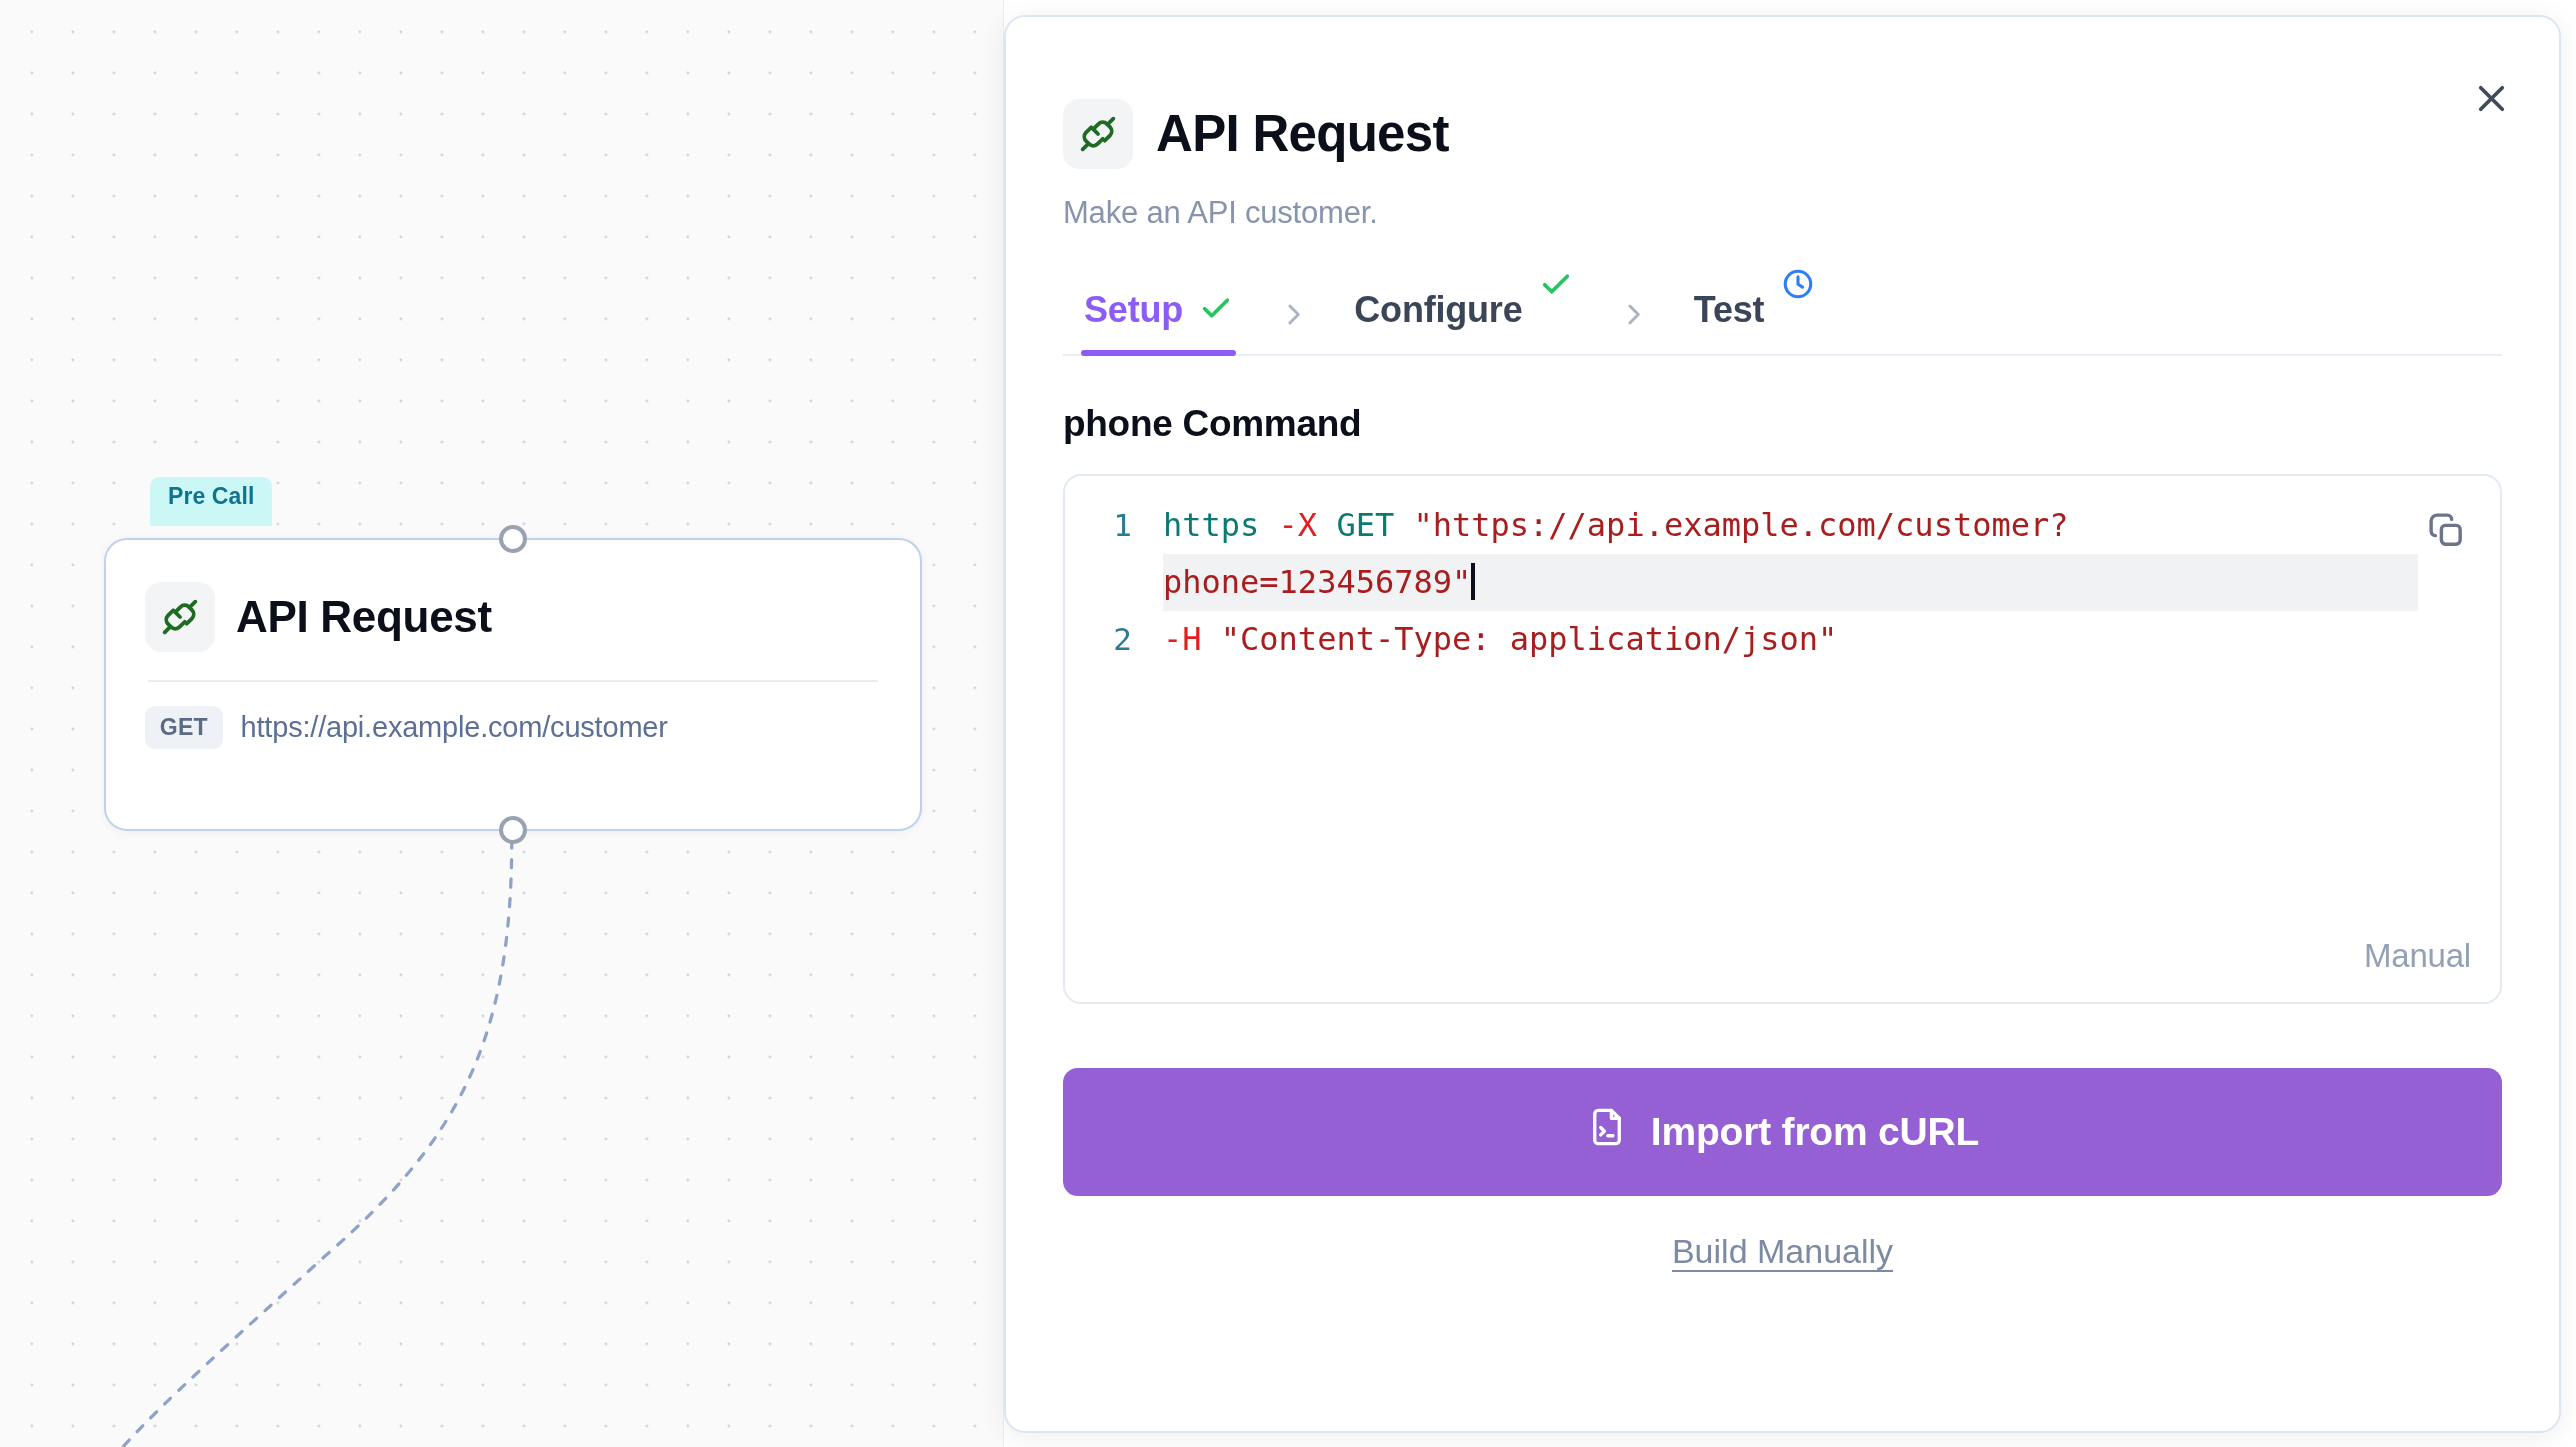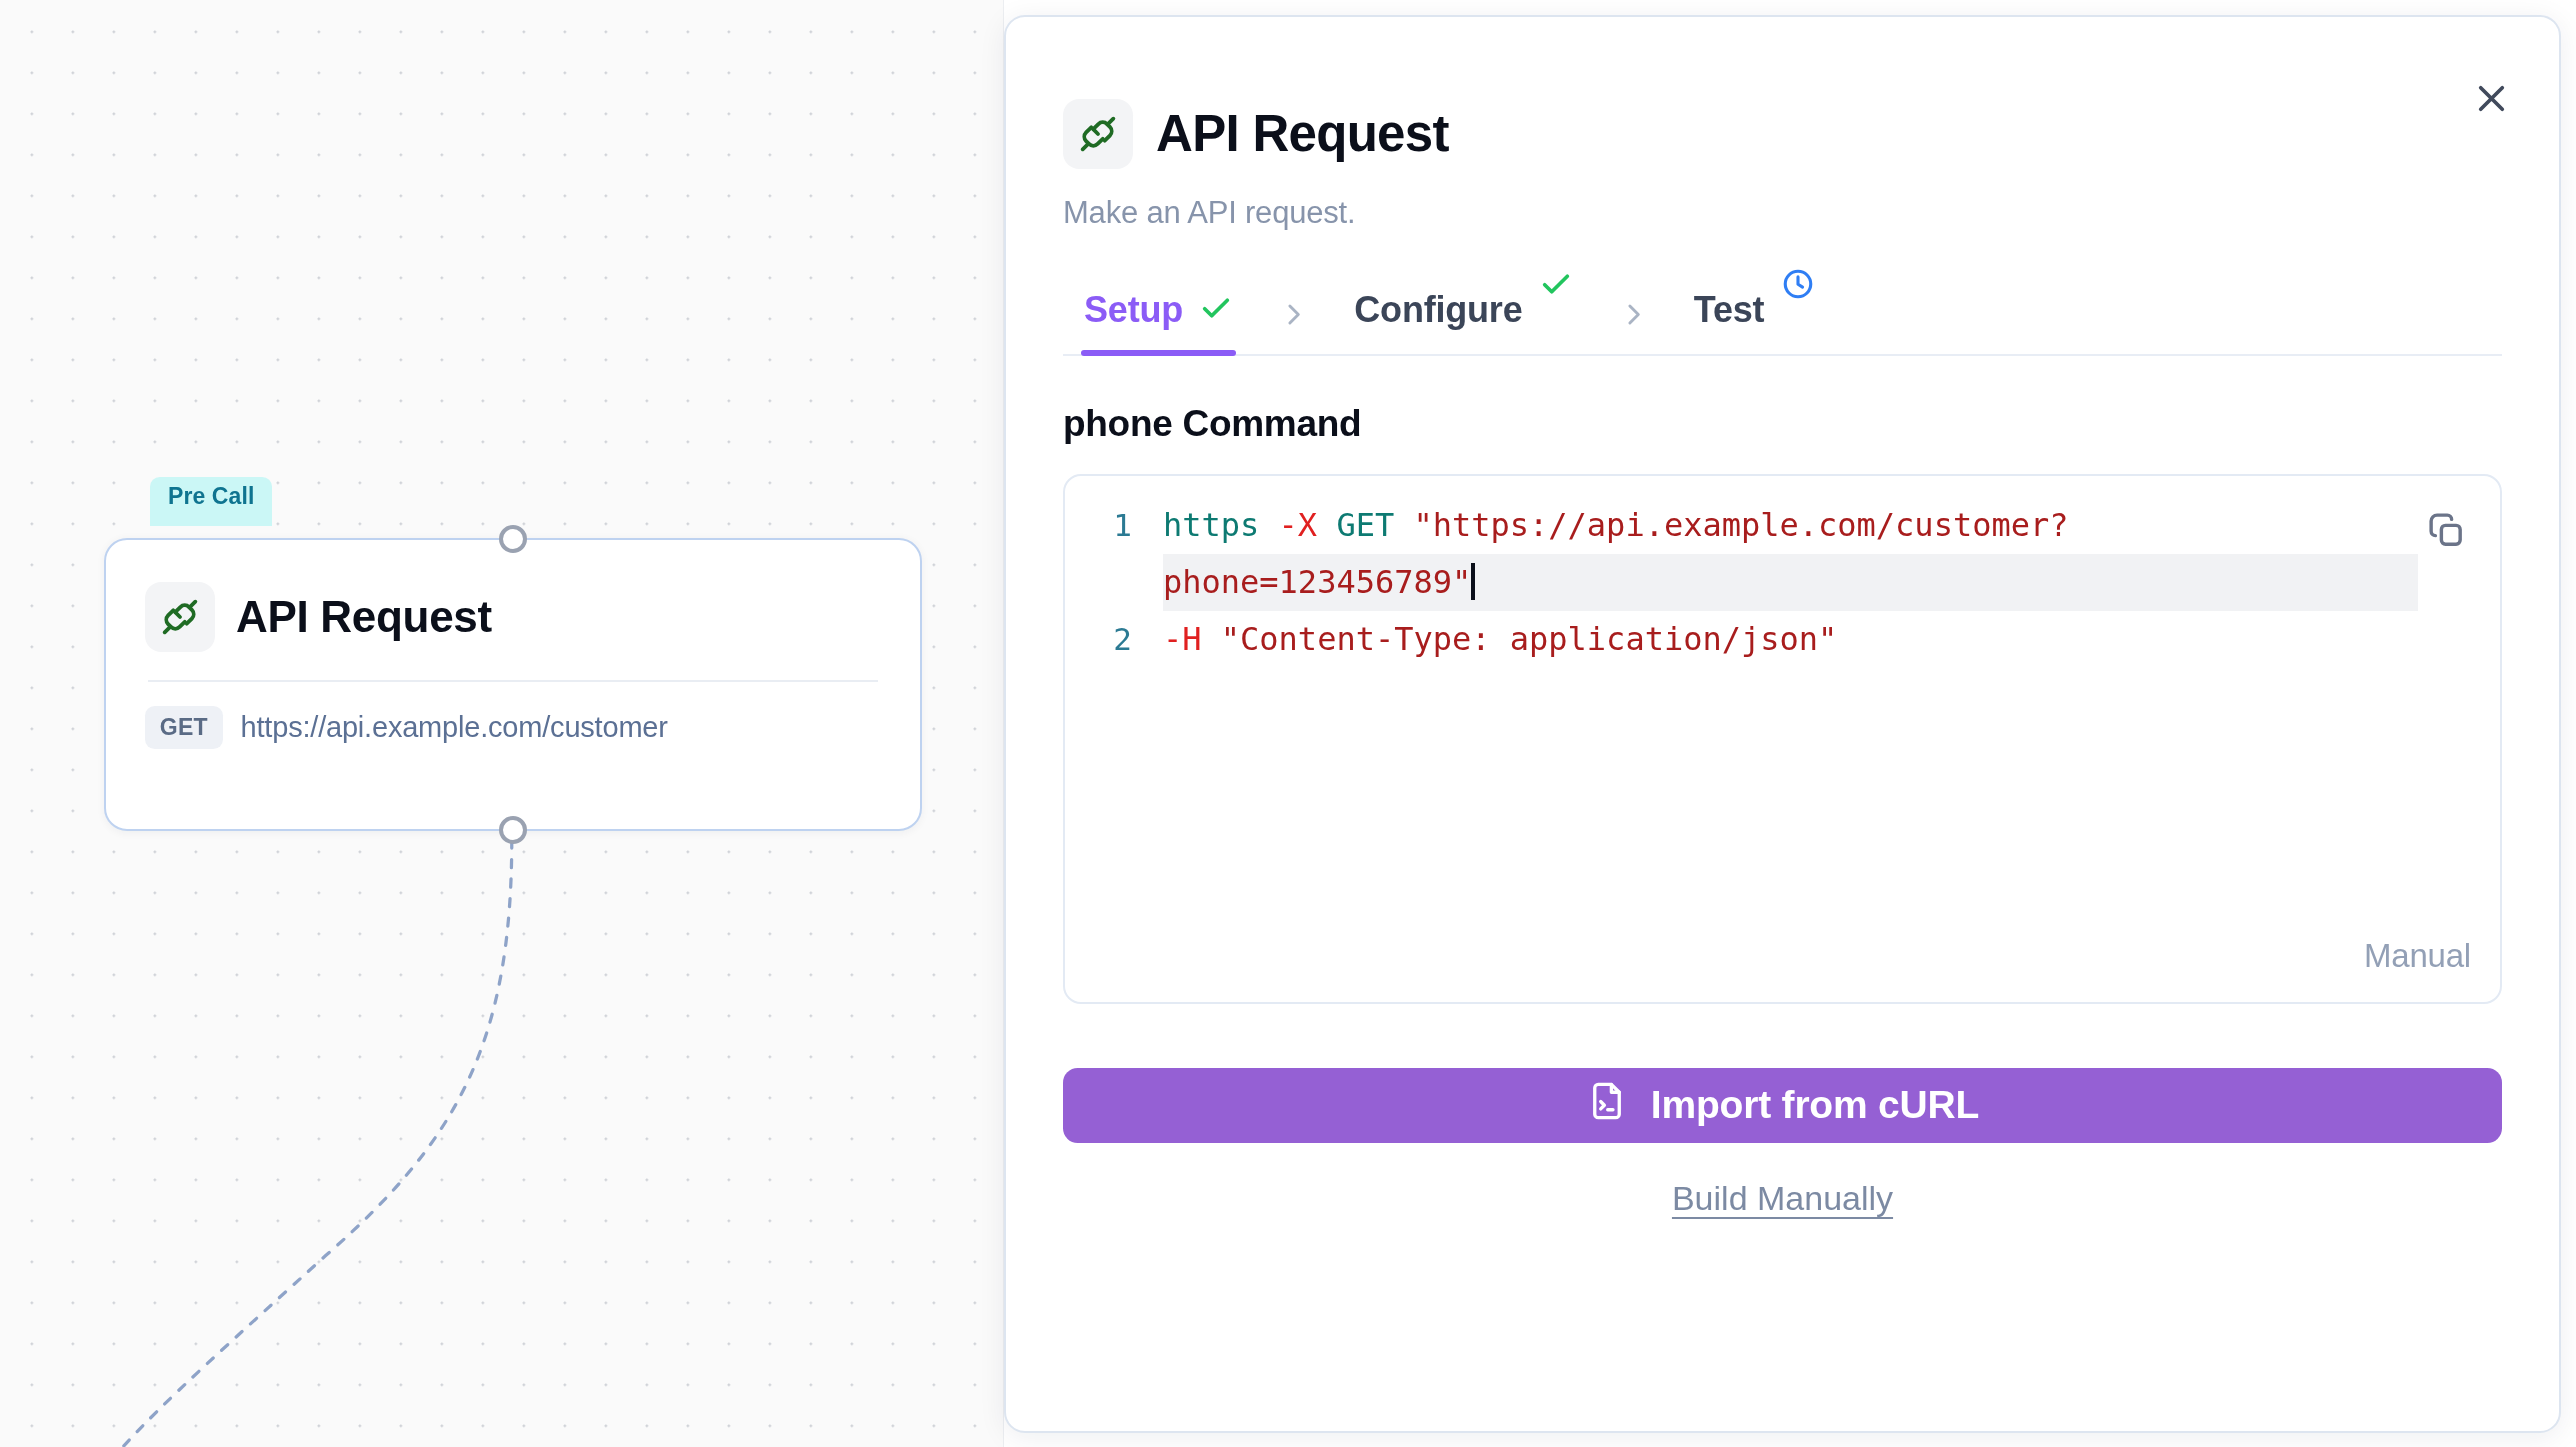--- a/index.html
+++ b/index.html
@@ -241,21 +241,21 @@
     font-size: 33px;
     color: #93a0b6;
     letter-spacing: -0.2px;
     text-align: center;
   }
 
   
   #import-btn {
     margin-top: 64px;
     width: 100%;
-    height: 75px;
+    height: 128px;
     background: #9560d4;
     border: none;
     border-radius: 14.7px;
     color: #ffffff;
     font-size: 39px;
     font-weight: 700;
     letter-spacing: -0.2px;
     display: flex; align-items: center; justify-content: center; gap: 23px;
     cursor: pointer;
     font-family: "Liberation Sans", sans-serif;
@@ -330,21 +330,21 @@
           <svg width="46" height="46" viewBox="0 0 24 24" fill="none" stroke="#1f6b24" stroke-width="2" stroke-linecap="round" stroke-linejoin="round">
             <path d="M6.5 17.5 4 20"></path>
             <path d="M20 4l-2.5 2.5"></path>
             <path d="M8.5 8.5 5.8 11.2a3.2 3.2 0 0 0 0 4.5l1.5 1.5a3.2 3.2 0 0 0 4.5 0L14.5 14.5"></path>
             <path d="M9.5 9.5 12 12"></path>
             <path d="M15.5 15.5 18.2 12.8a3.2 3.2 0 0 0 0-4.5l-1.5-1.5a3.2 3.2 0 0 0-4.5 0L9.5 9.5"></path>
           </svg>
         </span>
         <span id="modal-title">API Request</span>
       </div>
-      <div id="modal-subtitle">Make an API request.</div>
+      <div id="modal-subtitle">Make an API customer.</div>
     </div>
 
     <div id="steps">
 
       <button class="step active">
         <span class="step-label">Setup</span>
         <span>
           <svg width="34" height="34" viewBox="0 0 24 24" fill="none" stroke="#22c55e" stroke-width="2.6" stroke-linecap="round" stroke-linejoin="round">
             <path d="M4 12.5l5 5L20 6.5"></path>
           </svg>

